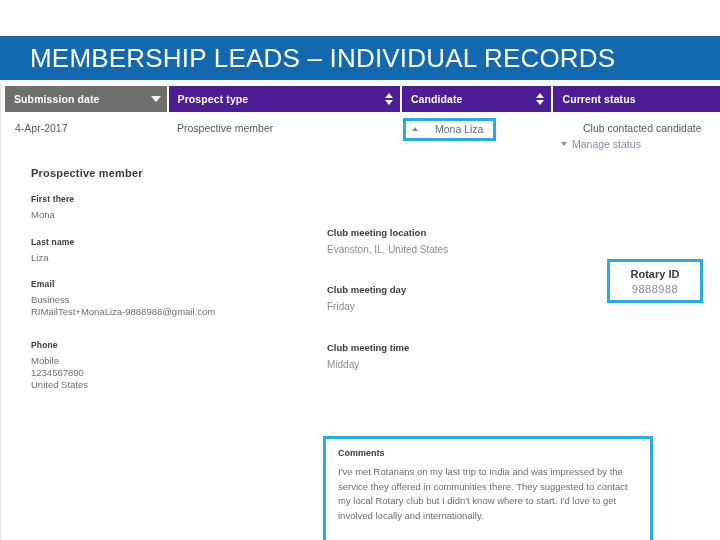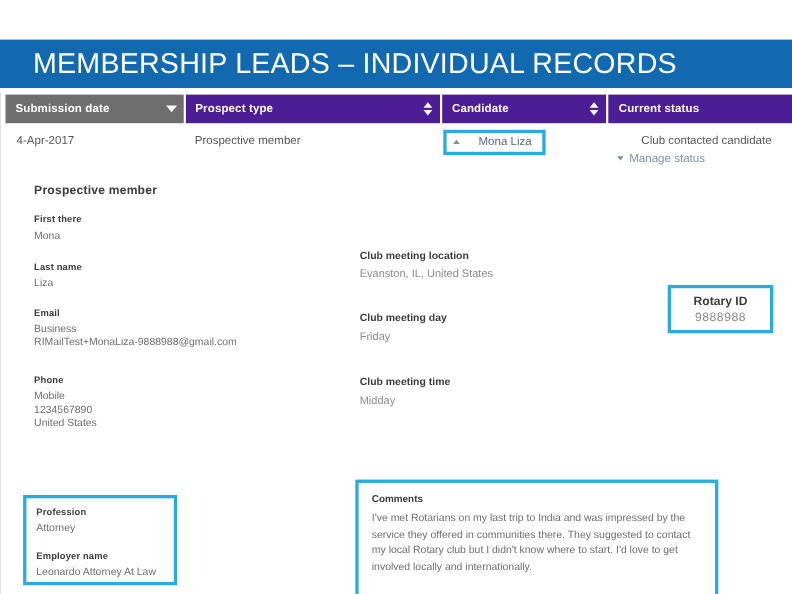--- a/index.html
+++ b/index.html
@@ -374,30 +374,20 @@
 RIMailTest+MonaLiza-9888988@gmail.com</div>
     </div>
 
     <div class="field f-phone">
       <div class="field-label">Phone</div>
       <div class="field-value">Mobile
 1234567890
 United States</div>
     </div>
 
-    <div class="hl-box box-profession">
-      <div class="box-field">
-        <div class="field-label">Profession</div>
-        <div class="field-value">Attorney</div>
-      </div>
-      <div class="box-field">
-        <div class="field-label">Employer name</div>
-        <div class="field-value">Leonardo Attorney At Law</div>
-      </div>
-    </div>
 
     <div class="hl-box box-age">
       <div class="field-label">Age range</div>
       <div class="field-value">50-39</div>
     </div>
 
     <div class="field f-location">
       <div class="mid-label">Club meeting location</div>
       <div class="mid-value">Evanston, IL, United States</div>
     </div>

